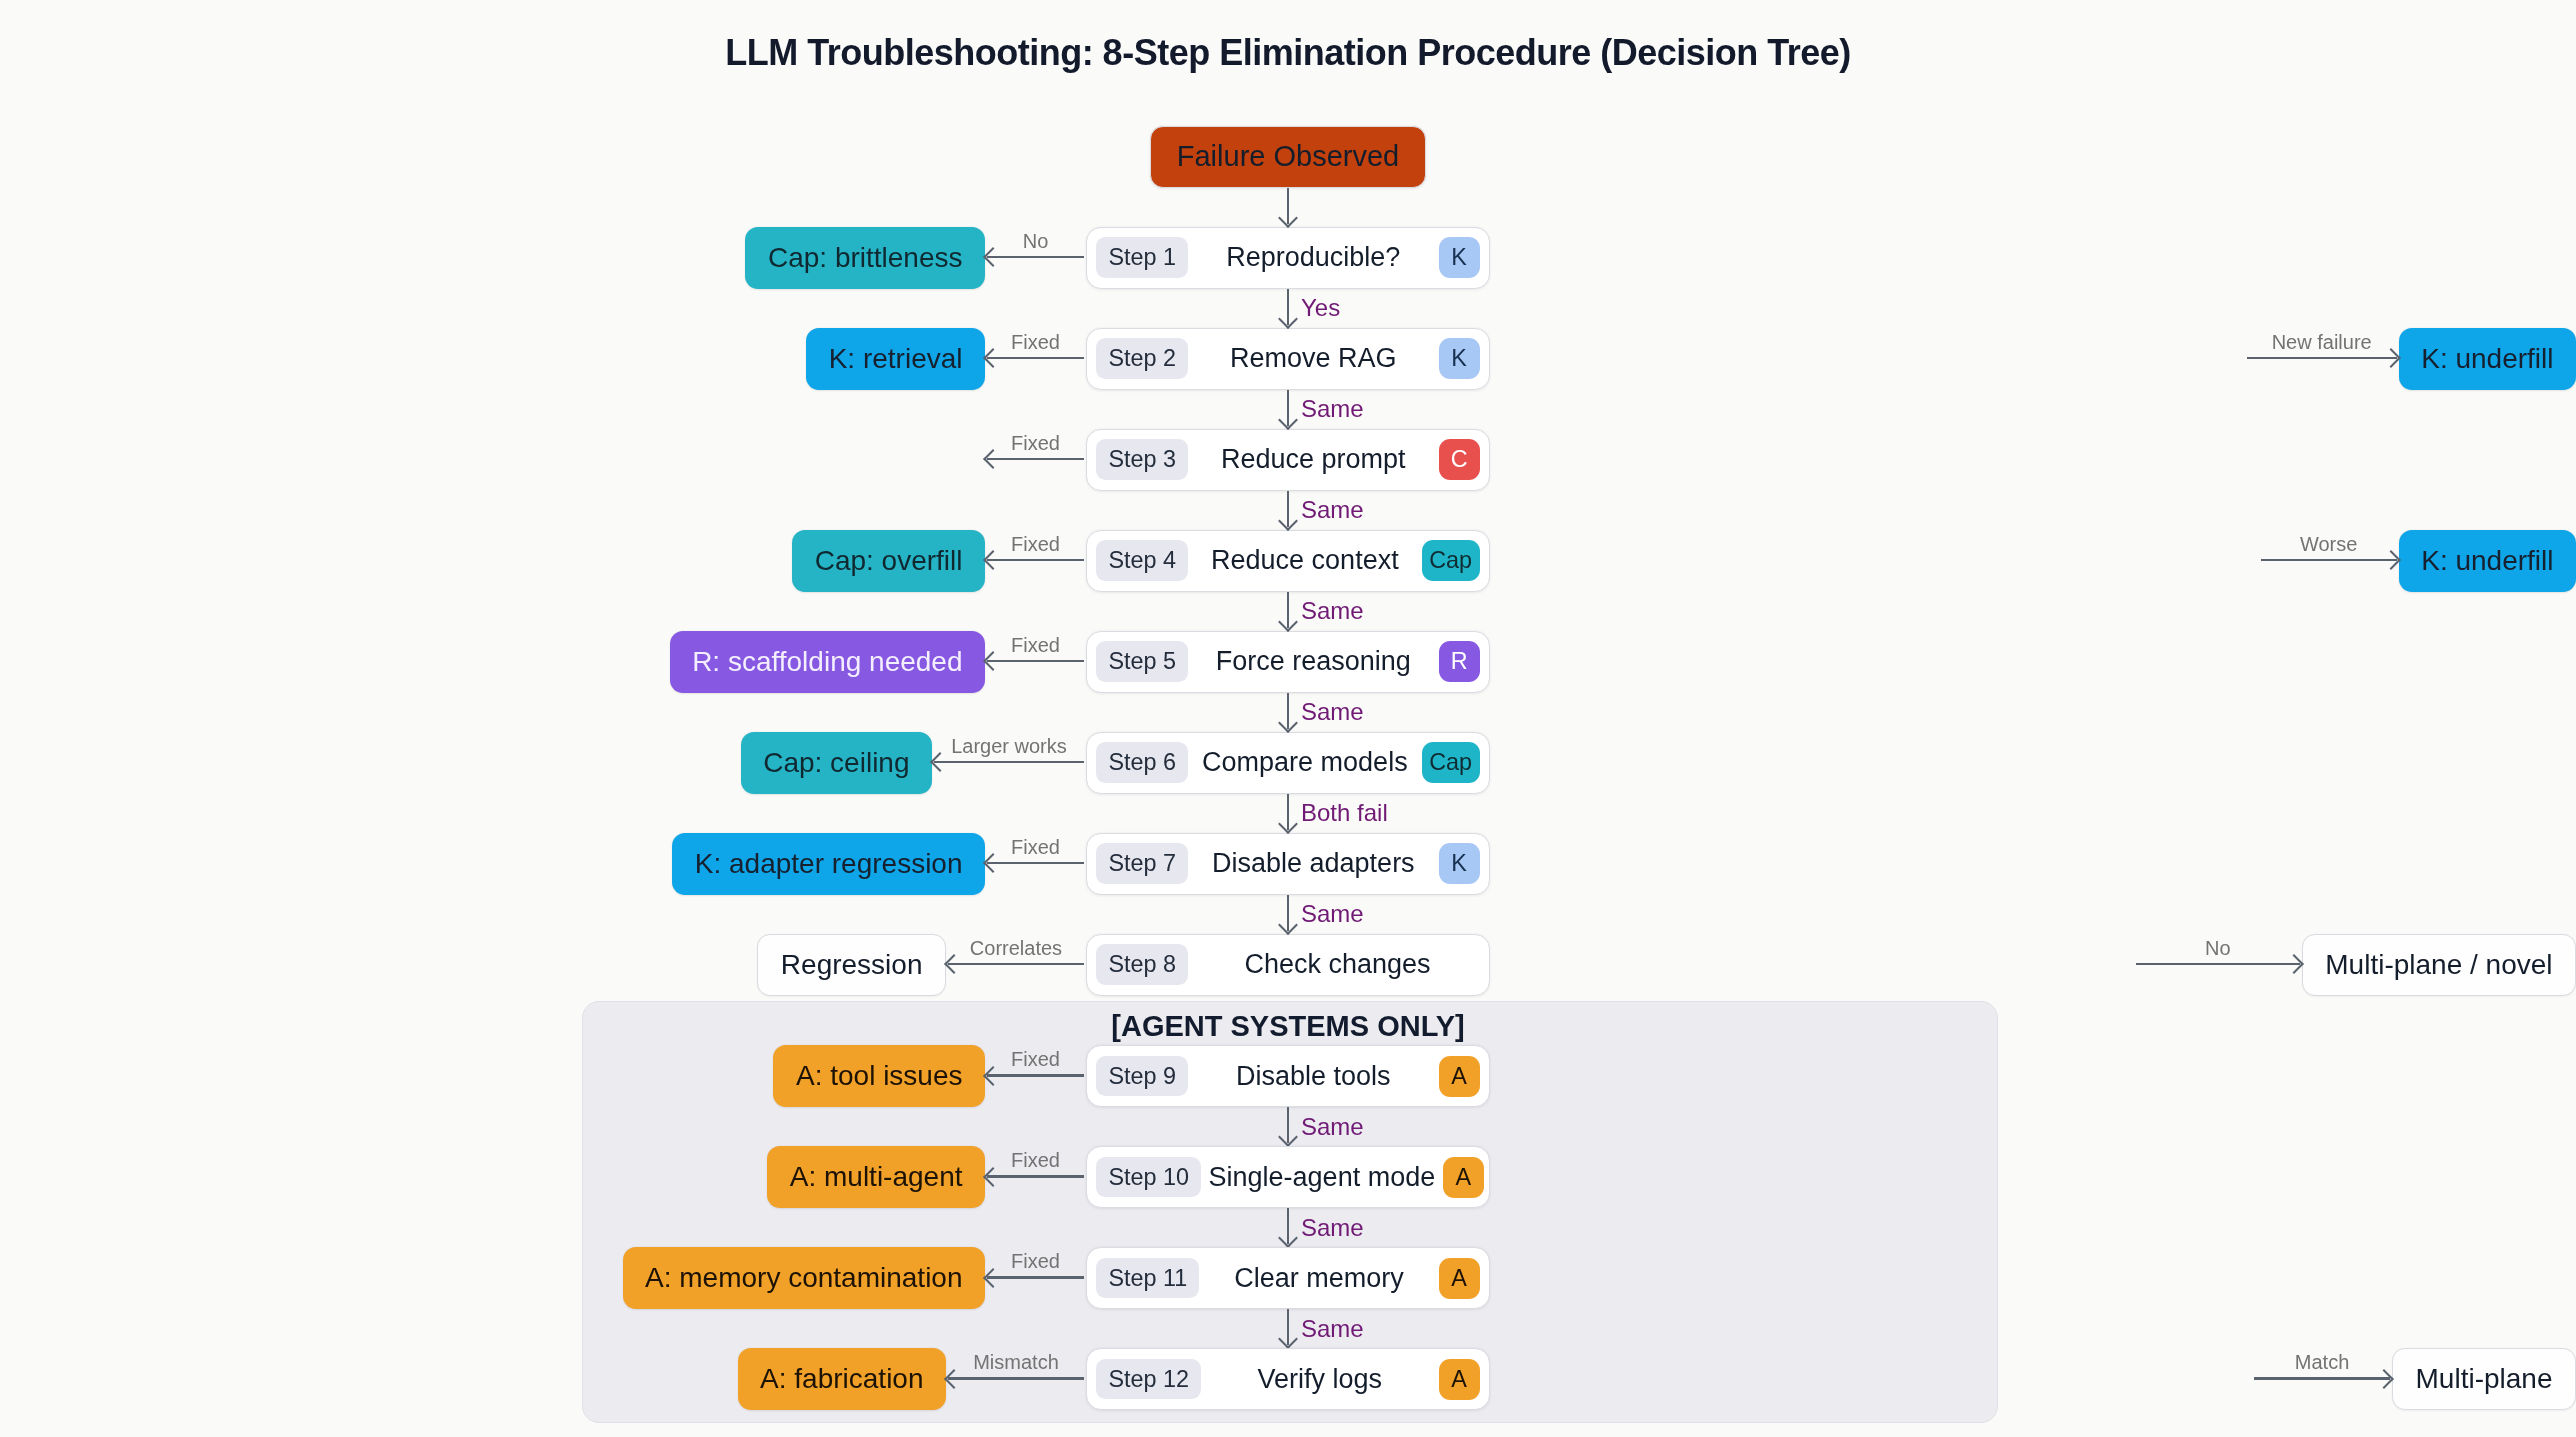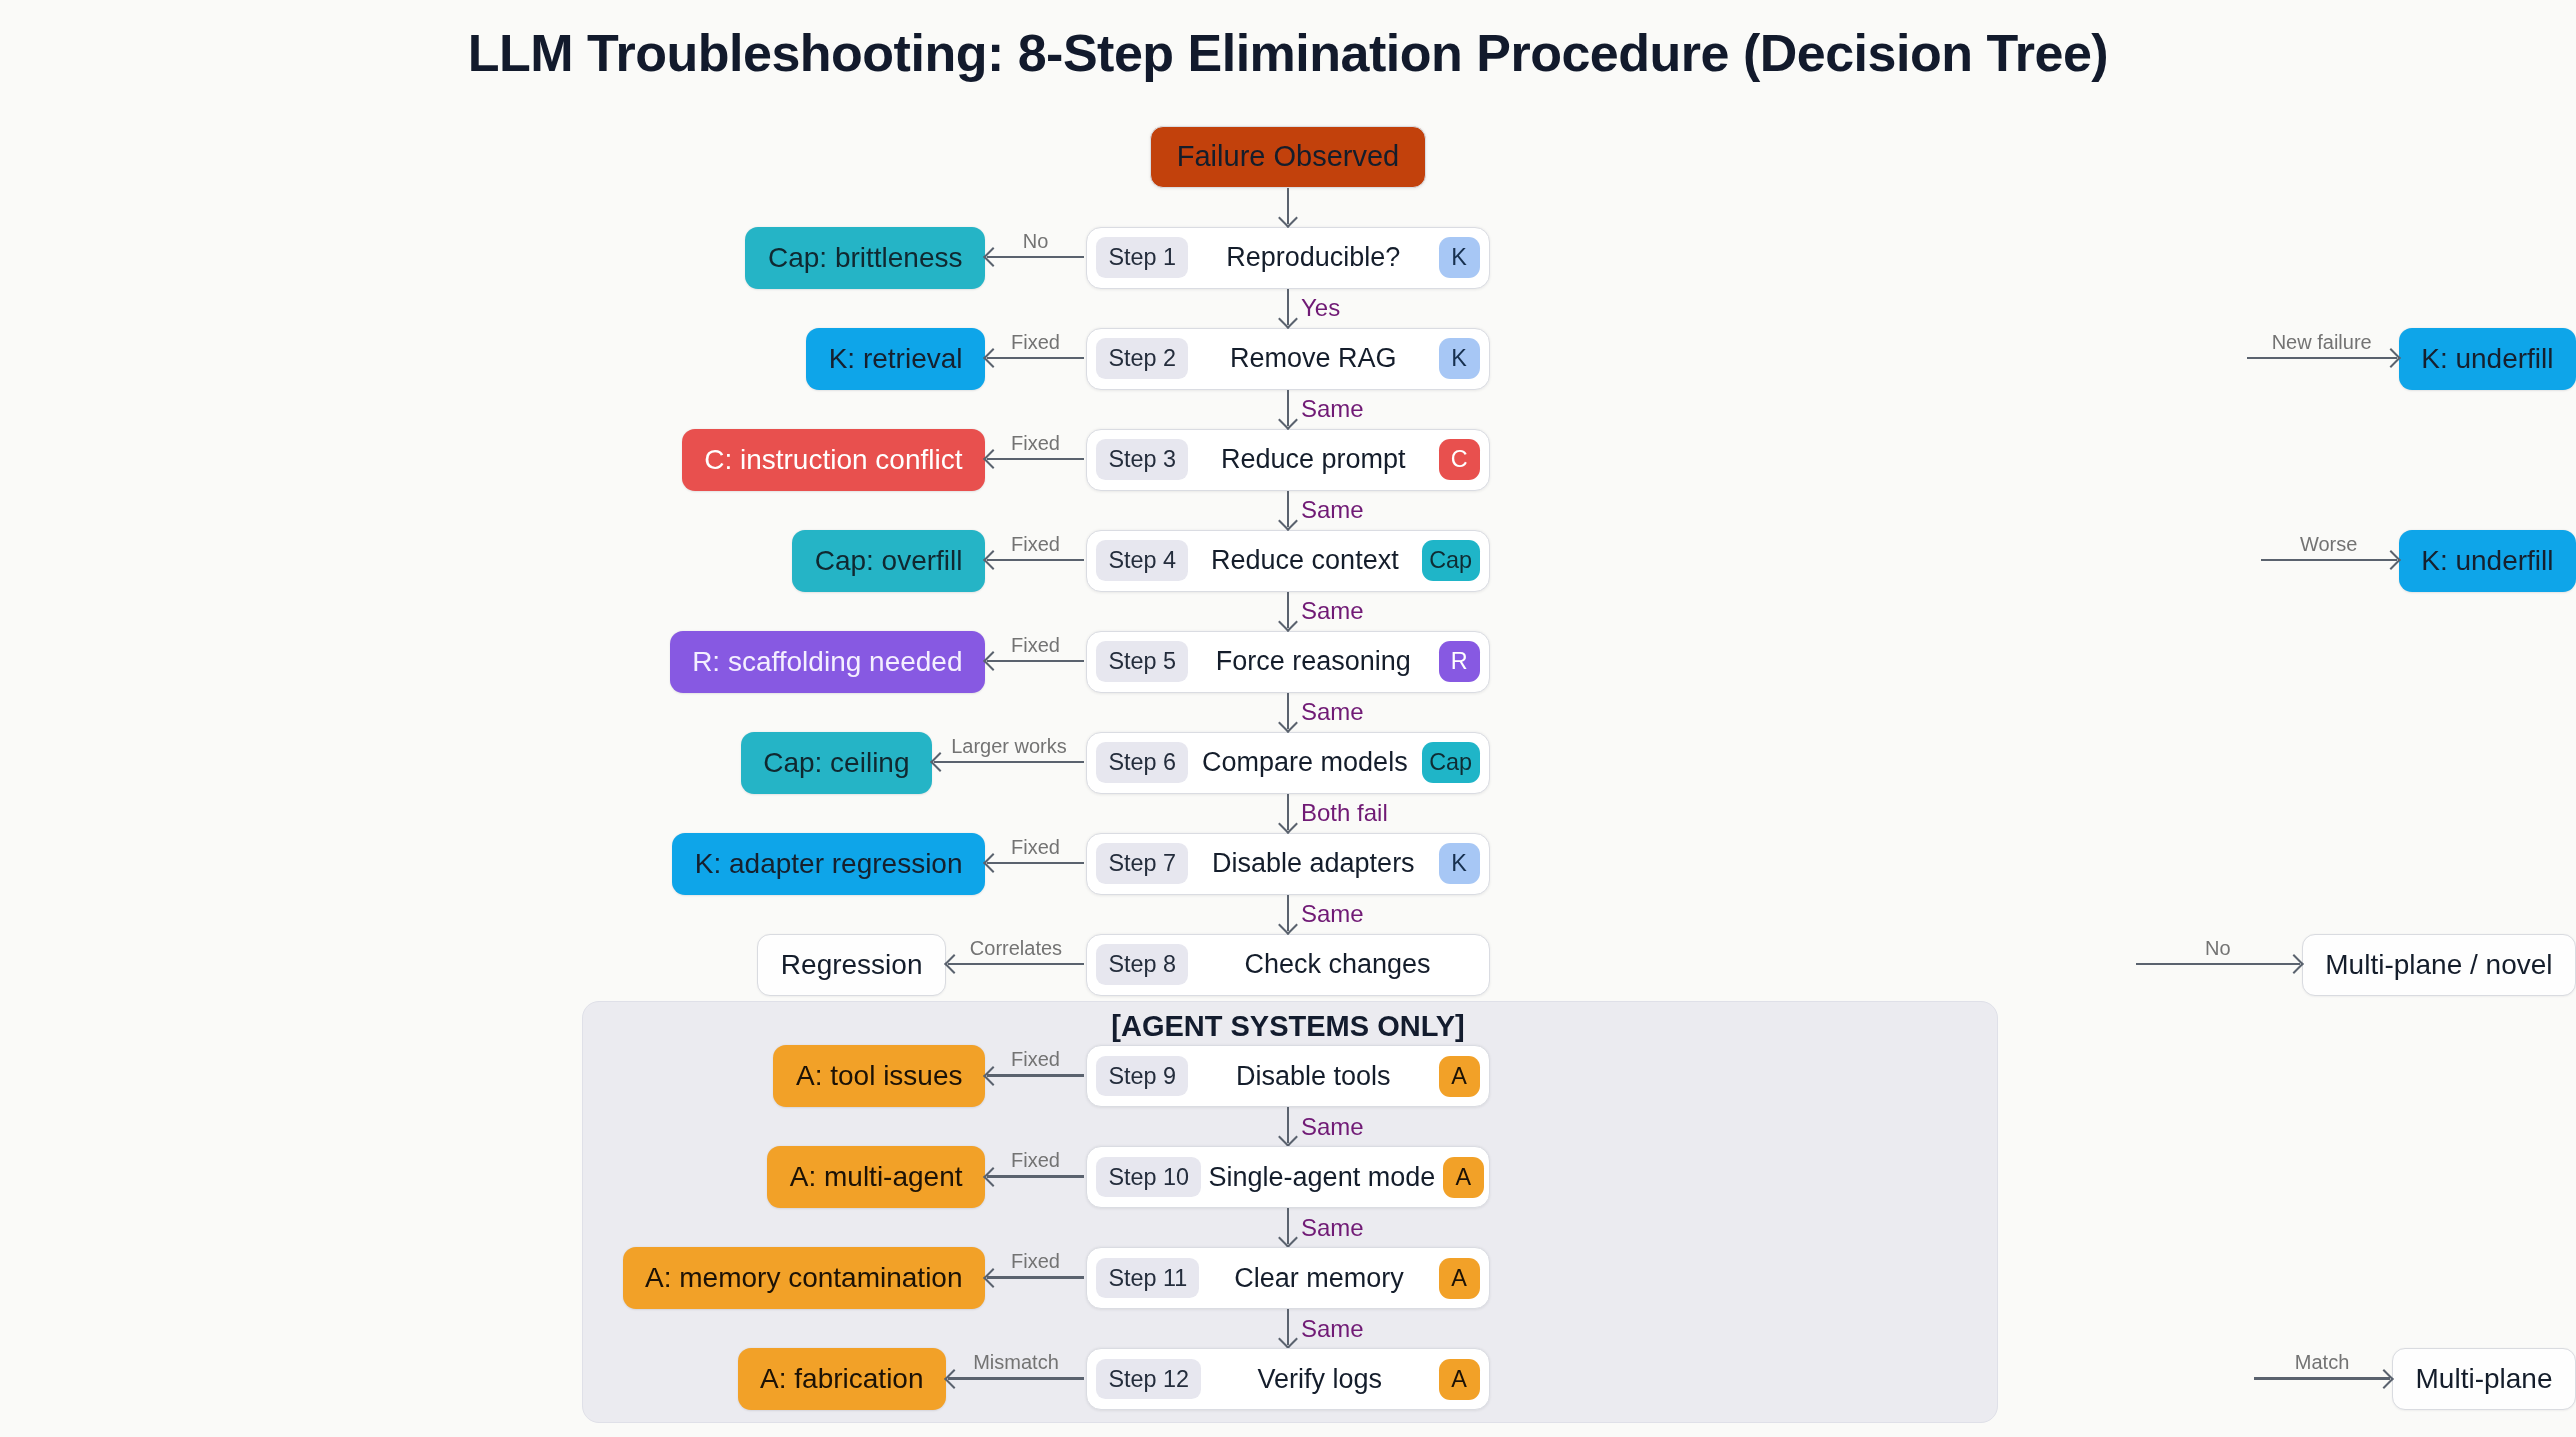--- a/index.html
+++ b/index.html
@@ -5,21 +5,21 @@
   html,body{margin:0;padding:0;}
   body{
     width:2576px;height:1438px;
     background:#fafaf8;
     font-family:"Liberation Sans", sans-serif;
     color:#16202e;
     overflow:hidden;
   }
   .diagram{width:2576px;padding-top:22.5px;box-sizing:border-box;}
   .title{
-    font-size:52px;font-weight:700;color:#121a2c;
+    font-size:36px;font-weight:700;color:#121a2c;
     text-align:center;letter-spacing:-0.5px;line-height:60px;
   }
 
   
   .row{
     display:grid;
     grid-template-columns:1086px 404px 1086px;
     height:62px;
     align-items:center;
   }
@@ -203,21 +203,20 @@
       <div class="result c-blue">K: underfill</div>
     </div>
   </div>
   <div class="vconn">
       <div class="stem"></div>
       <div class="vlbl">Same</div>
     </div>
 
   <div class="row">
     <div class="wing left">
-      <div class="result c-red">C: instruction conflict</div>
       <div class="harrow larrow aw-sm">
         <div class="lbl">Fixed</div>
         <div class="shaft"></div>
       </div>
     </div>
     <div class="center-cell">
       <div class="step-box">
         <span class="chip">Step 3</span>
         <span class="action">Reduce prompt</span>
         <span class="badge b-red">C</span>

